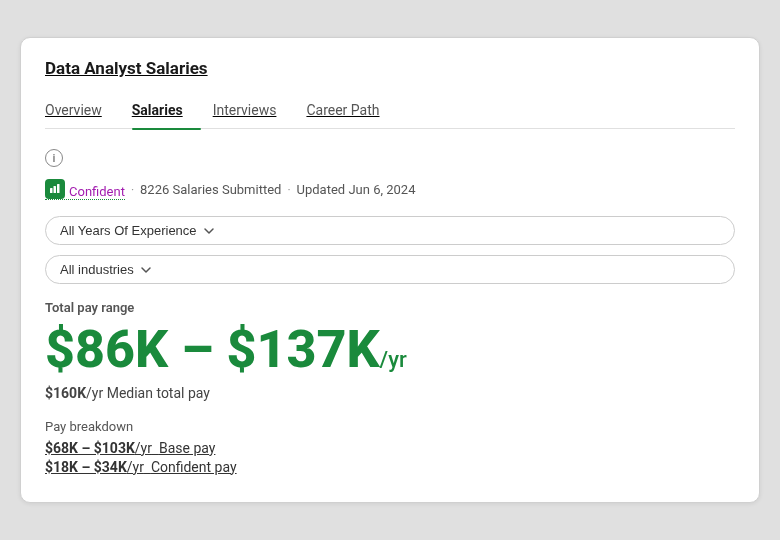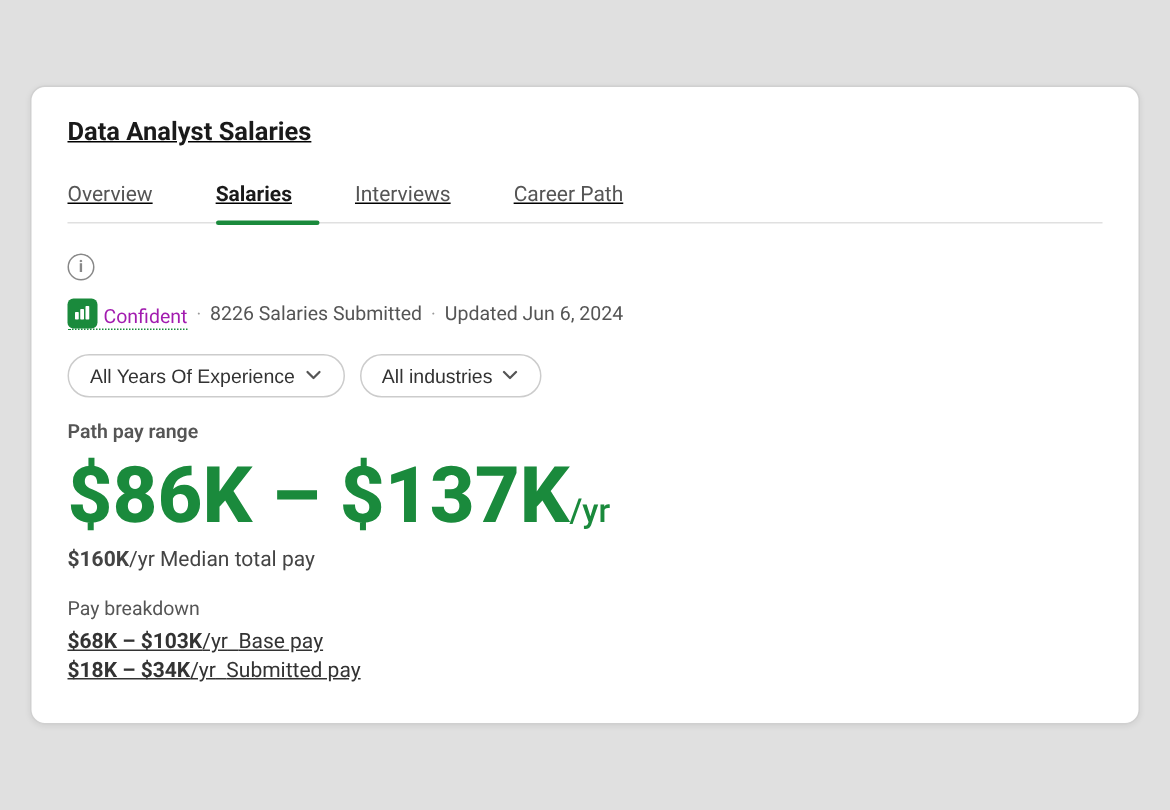--- a/index.html
+++ b/index.html
@@ -26,21 +26,21 @@
       text-decoration: underline;
     }
     .page-title {
       font-size: 17px;
       font-weight: 700;
       color: #1a1a1a;
       margin-bottom: 14px;
     }
     .tabs {
       display: flex;
-      gap: 16px;
+      gap: 4px;
       border-bottom: 1.5px solid #e0e0e0;
     }
     .tab {
       padding: 10px 18px 10px 0;
       font-size: 14px;
       color: #555;
       cursor: pointer;
       position: relative;
       margin-right: 8px;
       text-decoration: none;
@@ -114,20 +114,21 @@
       height: 12px;
     }
     .dot-sep {
       color: #999;
       font-size: 12px;
     }
     .filters-row {
       display: flex;
       gap: 10px;
       margin-bottom: 16px;
+      flex-direction: column;
     }
     .filter-btn {
       display: flex;
       align-items: center;
       gap: 6px;
       border: 1.5px solid #ccc;
       border-radius: 20px;
       padding: 6px 14px;
       font-size: 13px;
       color: #333;
@@ -221,28 +222,28 @@
           <path d="M2 4L6 8L10 4" stroke="#555" stroke-width="1.5" stroke-linecap="round" stroke-linejoin="round"></path>
         </svg>
       </button>
       <button class="filter-btn">
         <span>All industries</span>
         <svg viewBox="0 0 12 12" fill="none" xmlns="http://www.w3.org/2000/svg">
           <path d="M2 4L6 8L10 4" stroke="#555" stroke-width="1.5" stroke-linecap="round" stroke-linejoin="round"></path>
         </svg>
       </button>
     </div>
-    <div class="total-pay-label">Path pay range</div>
+    <div class="total-pay-label">Total pay range</div>
     <div class="salary-range">
       <span>$86K – $137K</span><span class="per-yr">/yr</span>
     </div>
     <div class="median-pay">
       <strong>$160K</strong><span>/yr</span>&nbsp;<span>Median total pay</span>
     </div>
     <div class="pay-breakdown-label">Pay breakdown</div>
     <div class="breakdown-item">
       <strong>$68K – $103K</strong><span>/yr</span>&nbsp;&nbsp;<span>Base pay</span>
     </div>
     <div class="breakdown-item">
-      <strong>$18K – $34K</strong><span>/yr</span>&nbsp;&nbsp;<span>Submitted pay</span>
+      <strong>$18K – $34K</strong><span>/yr</span>&nbsp;&nbsp;<span>Confident pay</span>
     </div>
   </div>
 </div>
 
 </body></html>

